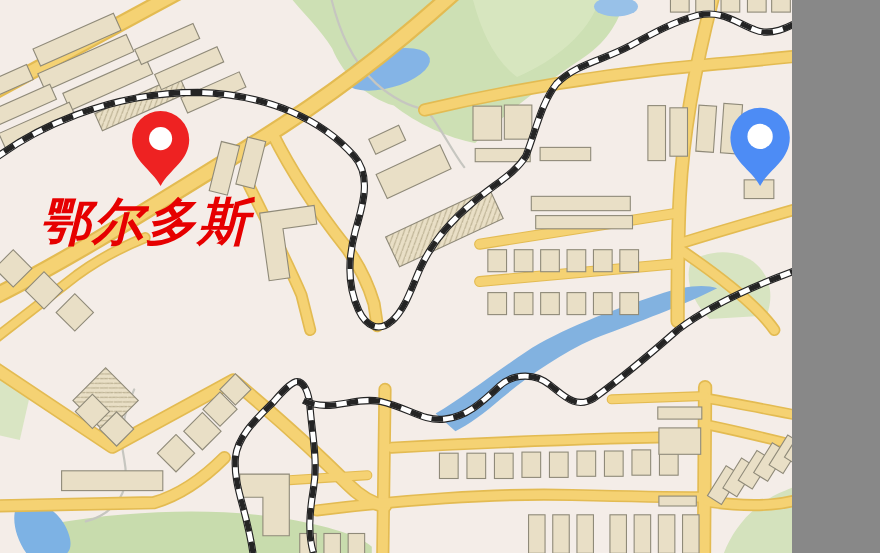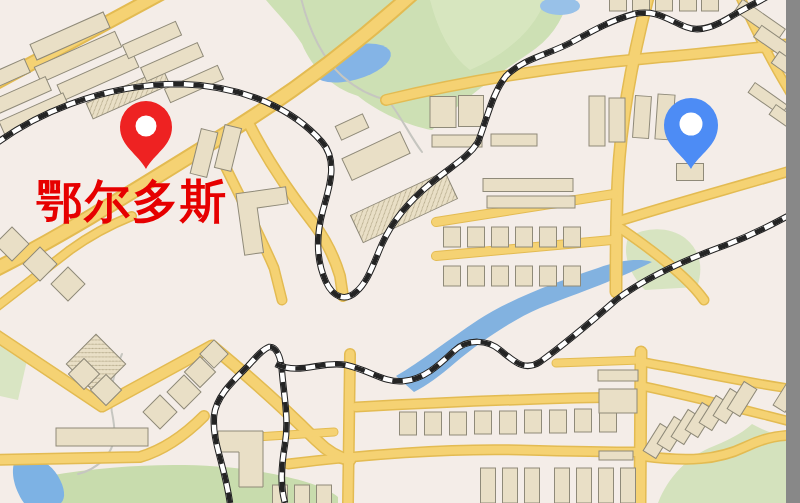--- a/index.html
+++ b/index.html
@@ -1,19 +1,20 @@
 <!DOCTYPE html>
 <html style="--origin-pin: #ee2222; --origin-label: #e60000; --dest-pin: #4d8cf5; --dest-label: #1515dd; --banner-bg: rgba(48,48,196,0.80); --banner-text: #dc4a4a; --base: #f3ece6; --road-core: #f5d273; --road-casing: #e3bb52; --building: #e9dfc6; --rail: #242424;"><head>
 <meta charset="utf-8">
 <style>
   html,body{margin:0;padding:0;background:#888;}
   #stage{
-    position:relative;width:786px;height:503px;overflow:hidden;
+    position:relative;width:720px;height:503px;overflow:hidden;
     font-family:"Liberation Sans","DejaVu Sans",sans-serif;
     background:var(--base,#f3ece6);
+    font-style:italic;
   }
   #map-svg{position:absolute;left:0;top:0;}
   .casing path, .casing use{fill:none;stroke:var(--road-casing,#e3bb52);stroke-linecap:round;stroke-linejoin:round;}
   .core path, .core use{fill:none;stroke:var(--road-core,#f5d273);stroke-linecap:round;stroke-linejoin:round;}
   .rail-b{fill:none;stroke:var(--rail,#242424);stroke-width:6.5;}
   .rail-w{fill:none;stroke:#ffffff;stroke-width:4.4;}
   .rail-d{fill:none;stroke:var(--rail,#242424);stroke-width:4.6;stroke-dasharray:10.5 9.5;}
   .bld{fill:var(--building,#e9dfc6);stroke:#8f8a79;stroke-width:1;}
   .stream{fill:none;stroke:#c6c6c0;stroke-width:2;stroke-linecap:round;}
   .place-label{

